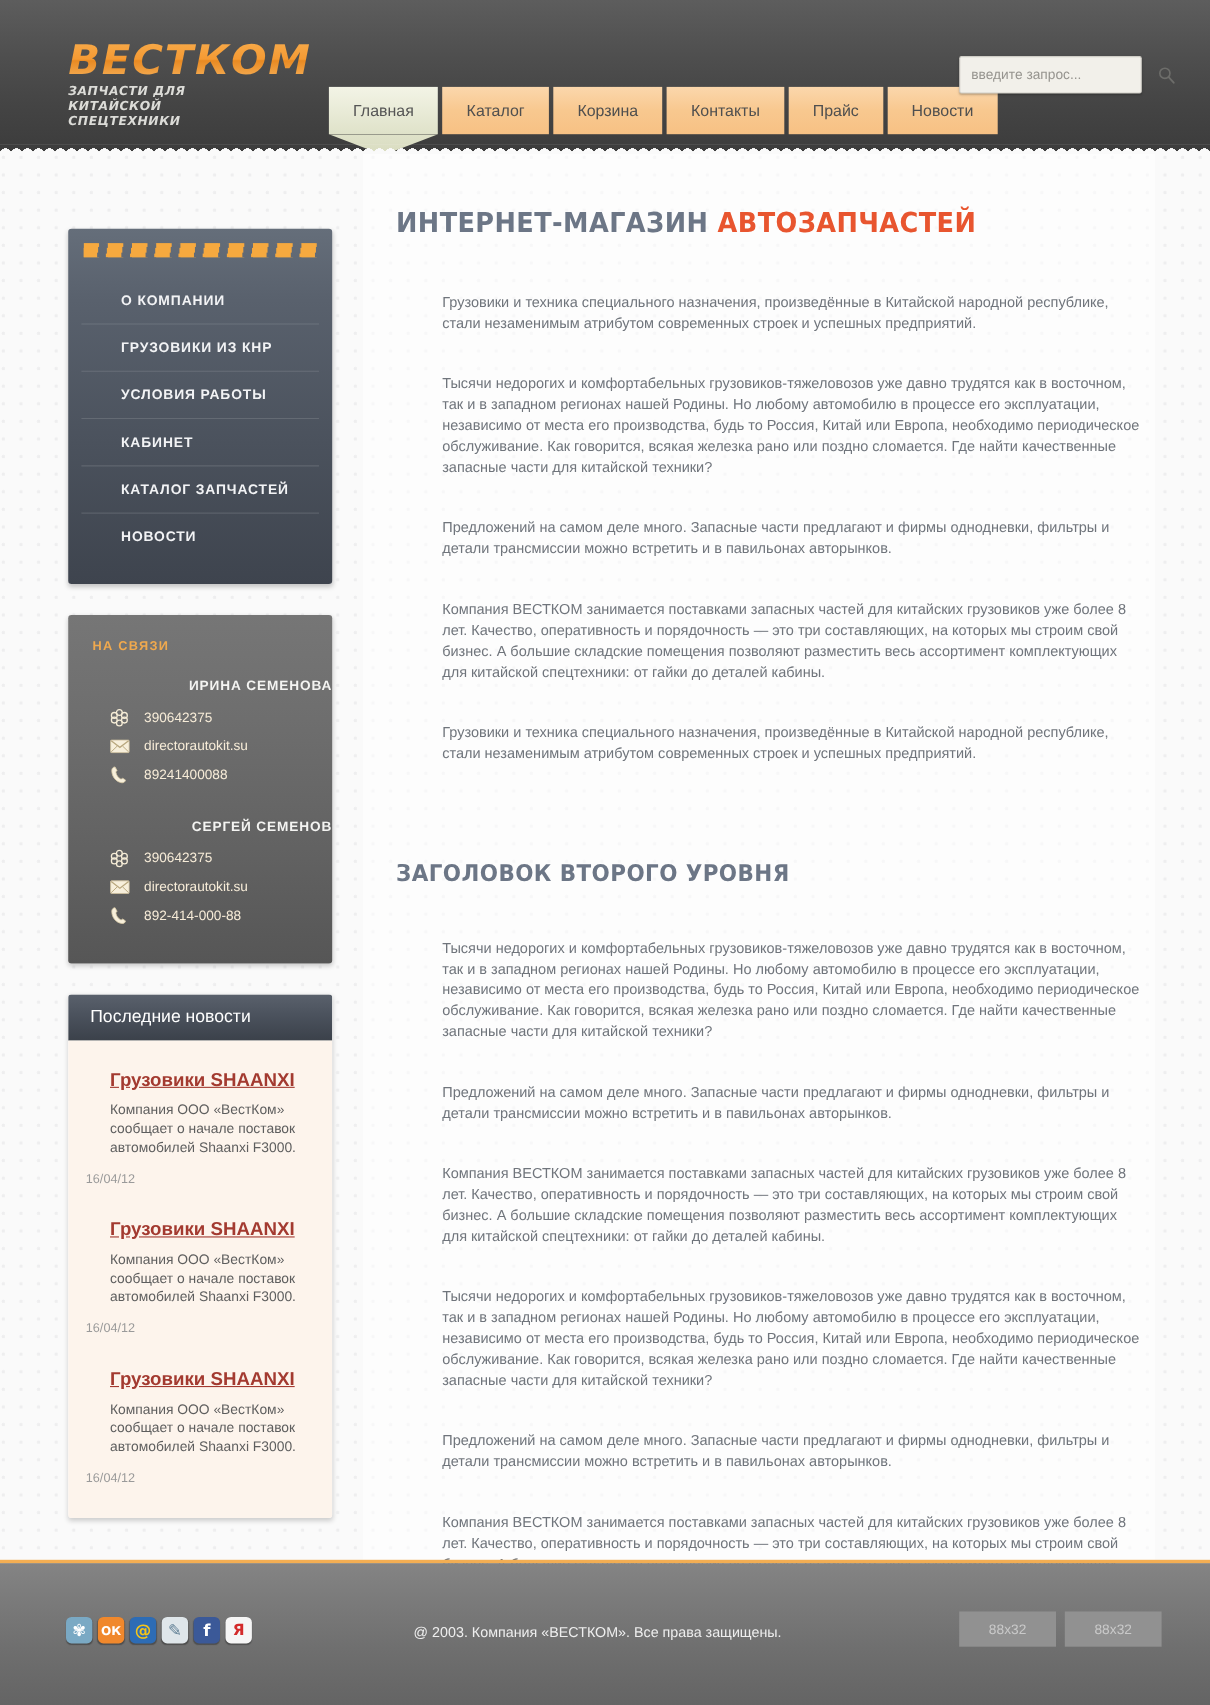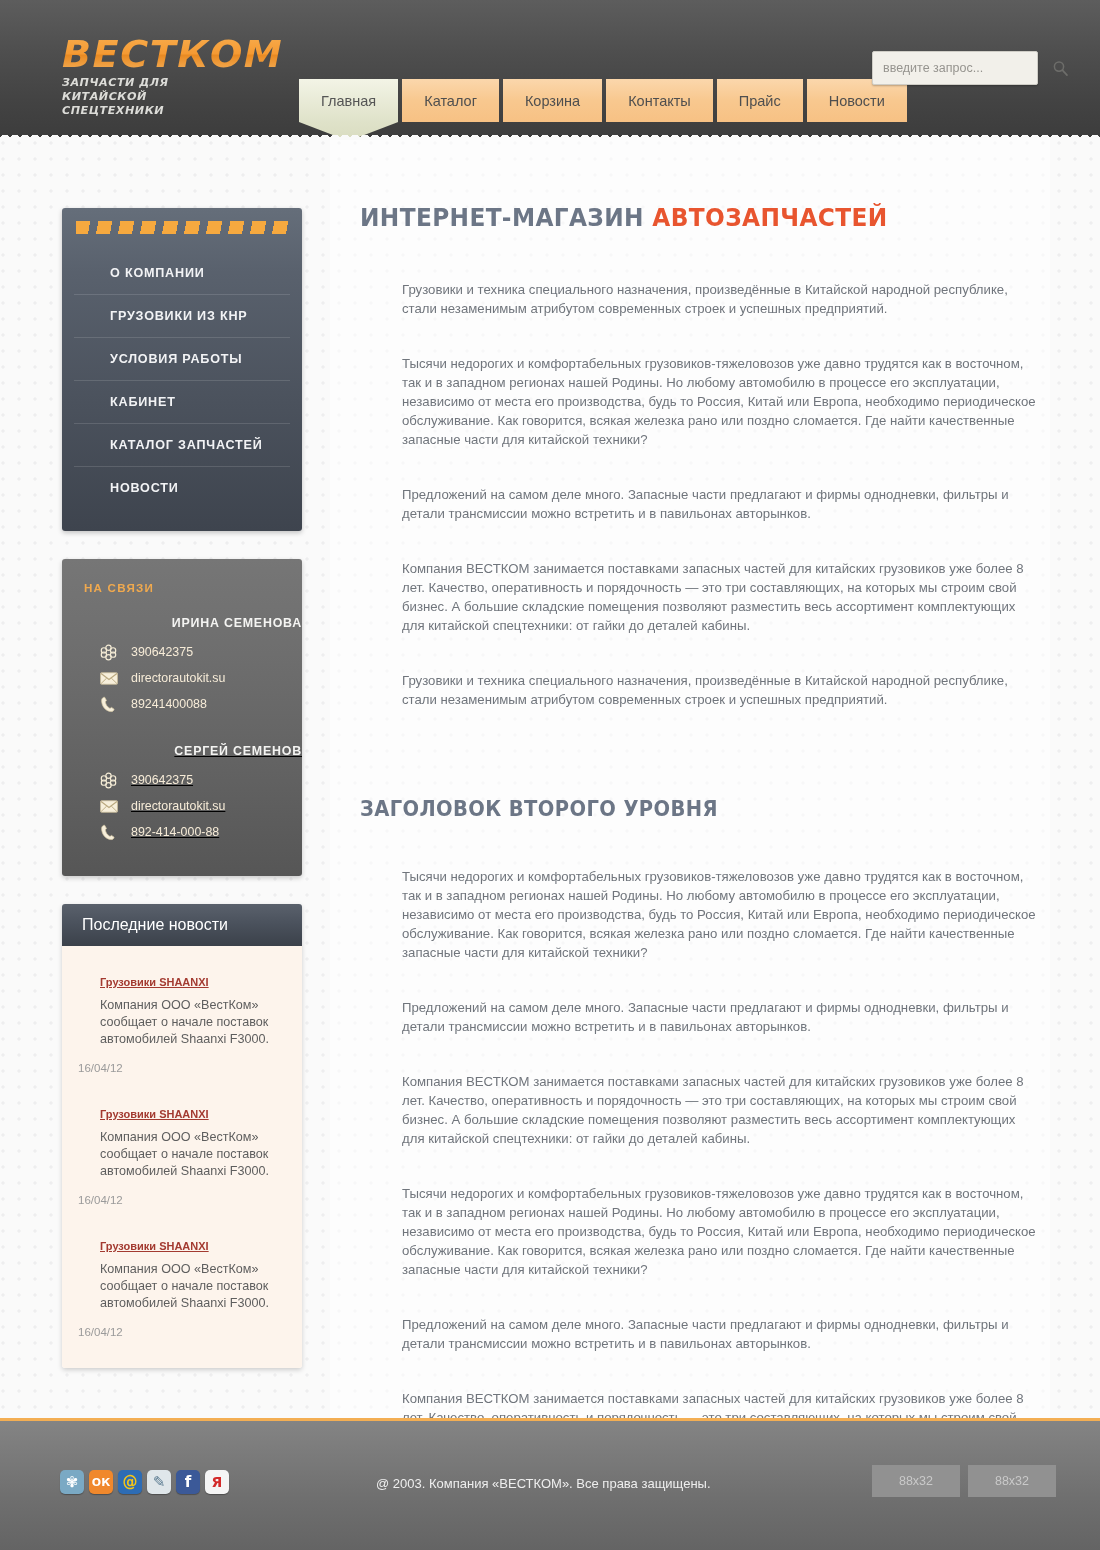--- a/index.html
+++ b/index.html
@@ -172,21 +172,21 @@
     background: linear-gradient(180deg, #767676 0%, #6e6e6e 30%, #616161 70%, #565656 100%);
     border-radius: 3px;
     box-shadow: 0 2px 5px rgba(0,0,0,0.2);
     padding: 22px 0 26px 0;
   }
   #contacts-title {
     font-size: 11.6px; font-weight: bold; letter-spacing: 1.2px;
     color: #f0a94e; padding-left: 22px; margin-bottom: 22px;
   }
   .person { margin-bottom: 8px; }
-  .person + .person { margin-top: 32px; text-decoration: underline; }
+  .person + .person { margin-top: 32px; }
   .person-name {
     font-size: 12.4px; font-weight: bold; letter-spacing: 0.8px;
     color: #f4f4f2; padding-left: 38px; margin-bottom: 14px; text-align: right;
   }
   .contact-row {
     display: flex; align-items: center;
     padding-left: 38px; margin-bottom: 10px;
     cursor: pointer;
     text-align: center;
   }
@@ -212,34 +212,34 @@
     padding-left: 20px;
     font-size: 16px; color: #fff;
   }
   #news-body {
     background: #fdf4ec;
     padding: 26px 0 30px 0;
   }
   .news-item { padding: 0 20px 0 38px; margin-bottom: 30px; }
   .news-item:last-child { margin-bottom: 0; }
   .news-title {
-    font-size: 11px; font-weight: bold;
+    font-size: 17px; font-weight: bold;
     color: #a33a30; text-decoration: underline;
     cursor: pointer; display: inline-block;
     margin-bottom: 9px;
   }
   .news-text {
     font-size: 12.6px; color: #5e5e5e; line-height: 1.35;
     margin-bottom: 14px;
   }
   .news-date { font-size: 11.5px; color: #9a9a9a; margin-left: -22px; }
 
   
   #main {
-    position: absolute; left: 360px; top: 63px;
+    position: absolute; left: 360px; top: 48px;
     width: 690px;
   }
   .h1 {
     font-family: "DejaVu Sans", sans-serif;
     font-size: 25px; font-weight: bold;
     letter-spacing: 0.4px;
     color: #6c7686;
     margin: 0 0 48px 0;
     transform: scaleX(0.93);
     transform-origin: left center;

